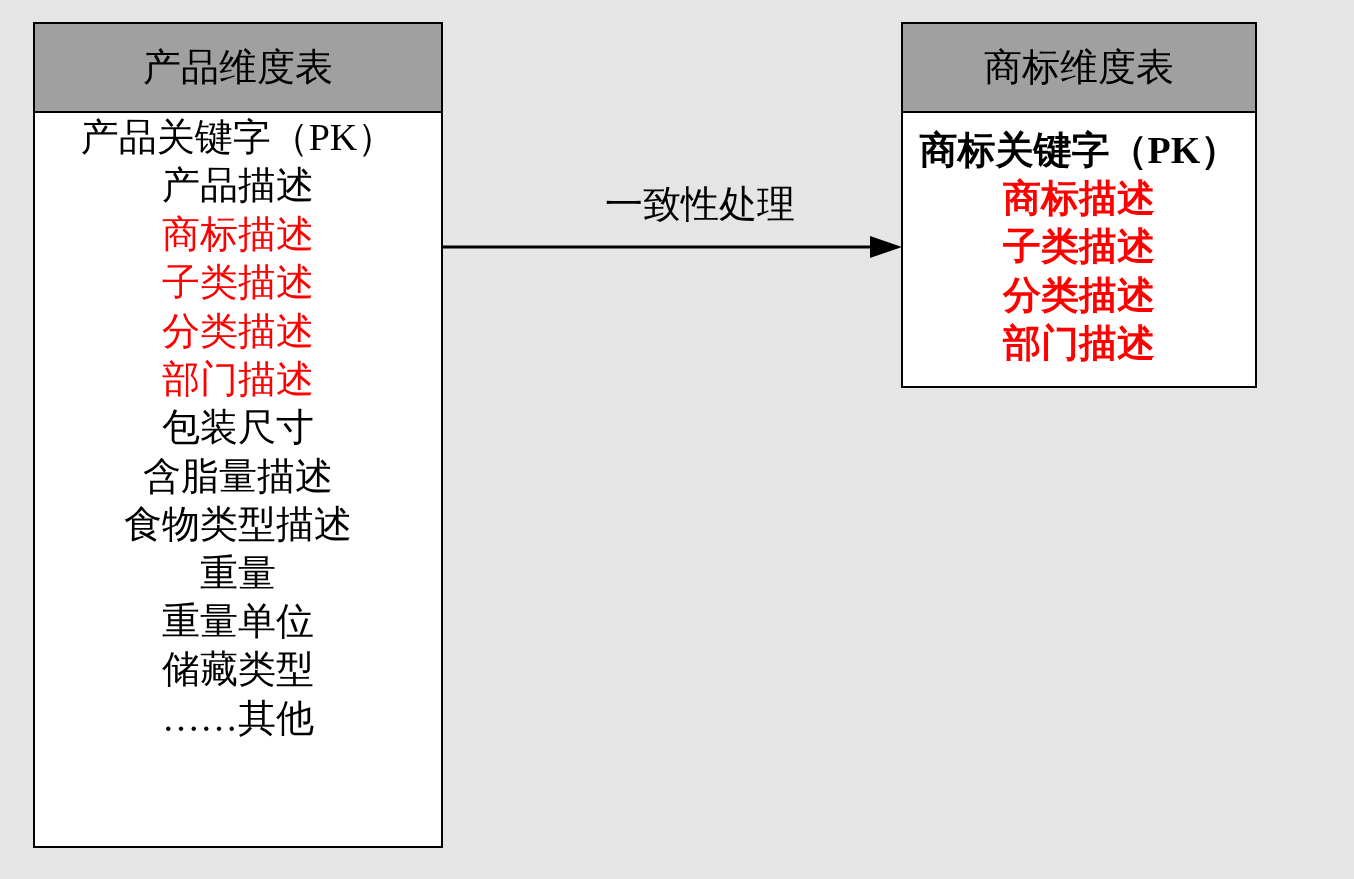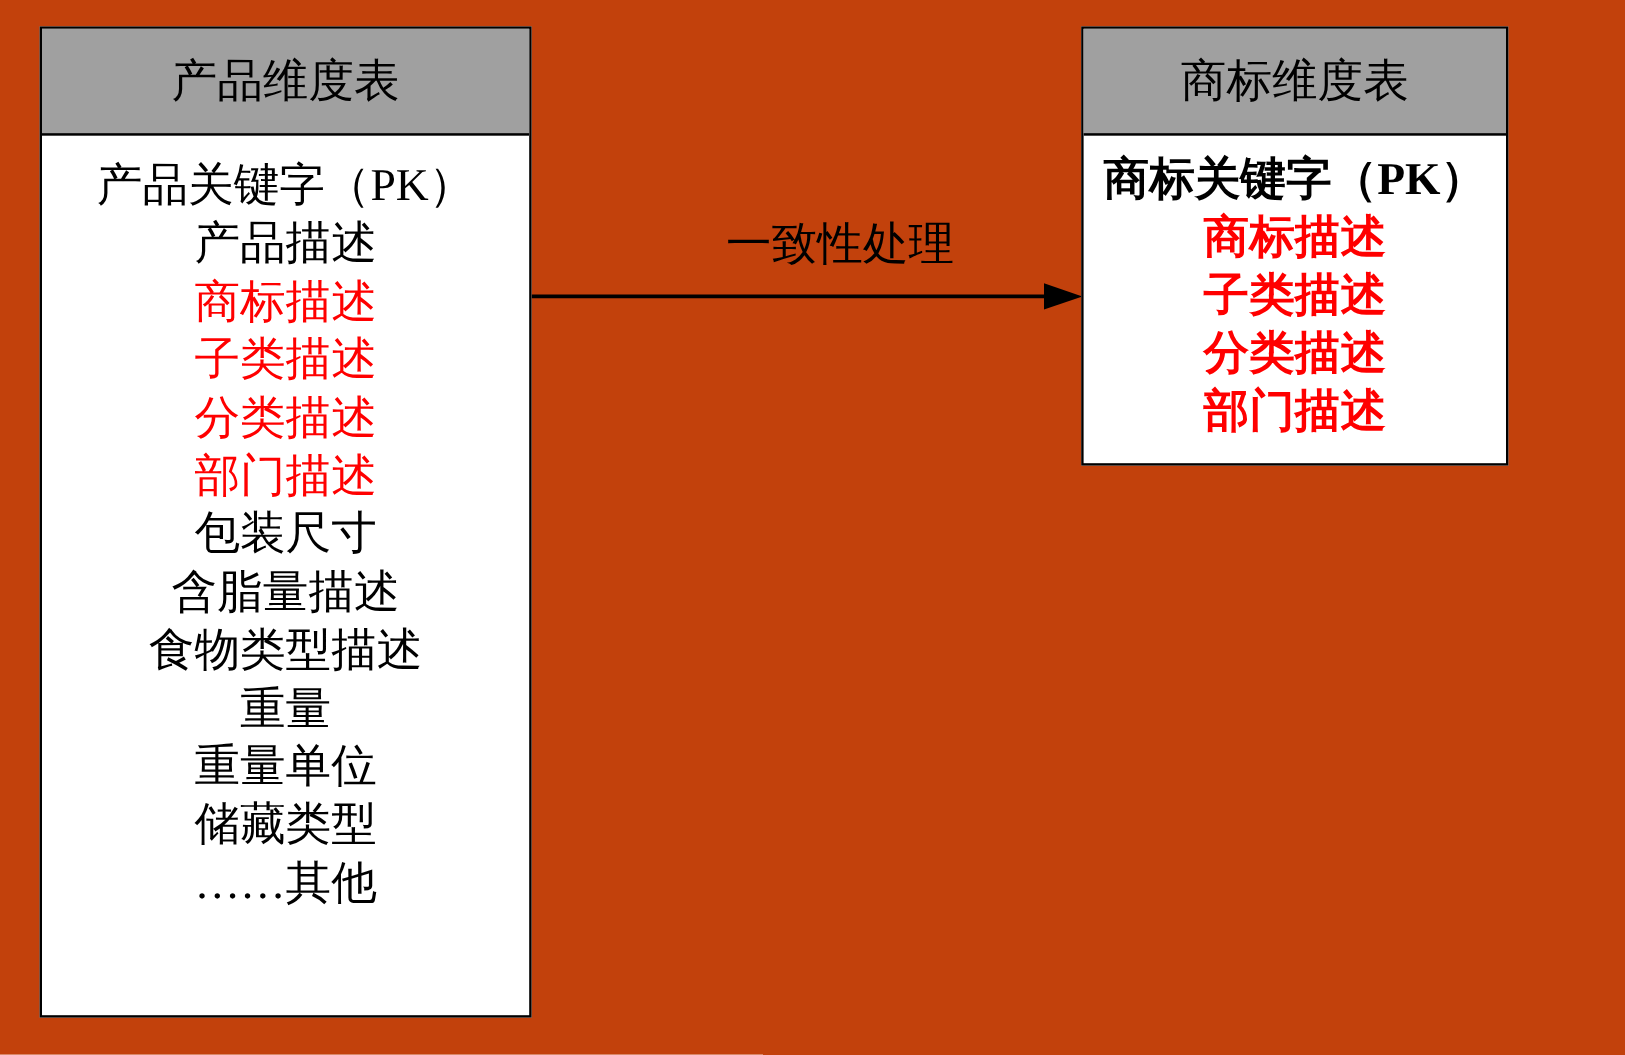--- a/index.html
+++ b/index.html
@@ -4,21 +4,21 @@
 <style>
   html, body {
     margin: 0;
     padding: 0;
     background: #ffffff;
   }
   .canvas {
     position: relative;
     width: 1354px;
     height: 879px;
-    background: #c2410c;
+    background: #e5e5e5;
     font-family: "Liberation Serif", "DejaVu Serif", serif;
     color: #000000;
     overflow: hidden;
   }
   .dim-table {
     position: absolute;
     box-sizing: border-box;
     border: 2px solid #000000;
     background: #ffffff;
     display: flex;
@@ -43,21 +43,21 @@
     display: flex;
     align-items: center;
     justify-content: center;
     font-size: 38px;
     letter-spacing: 0px;
   }
   .dim-table .tbl-body {
     flex: 1 1 auto;
     overflow: hidden;
   }
-  .dim-table.left .tbl-body { padding-top: 18px; }
+  .dim-table.left .tbl-body { padding-top: 0; }
   .dim-table.right .tbl-body { padding-top: 13px; }
   .tbl-row {
     height: 48.4px;
     line-height: 48.4px;
     text-align: center;
     font-size: 38px;
     white-space: nowrap;
   }
   .dim-table.right .tbl-row { height: 48.2px; line-height: 48.2px; font-weight: bold; }
   .tbl-row.red { color: var(--highlight, #ff0000); }

